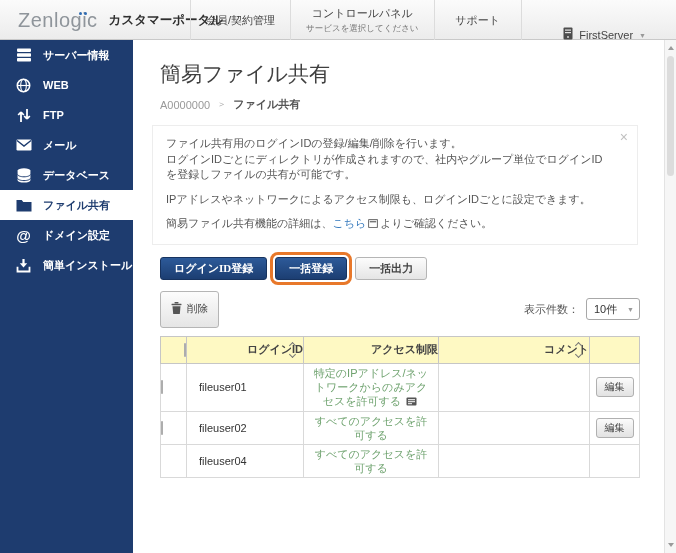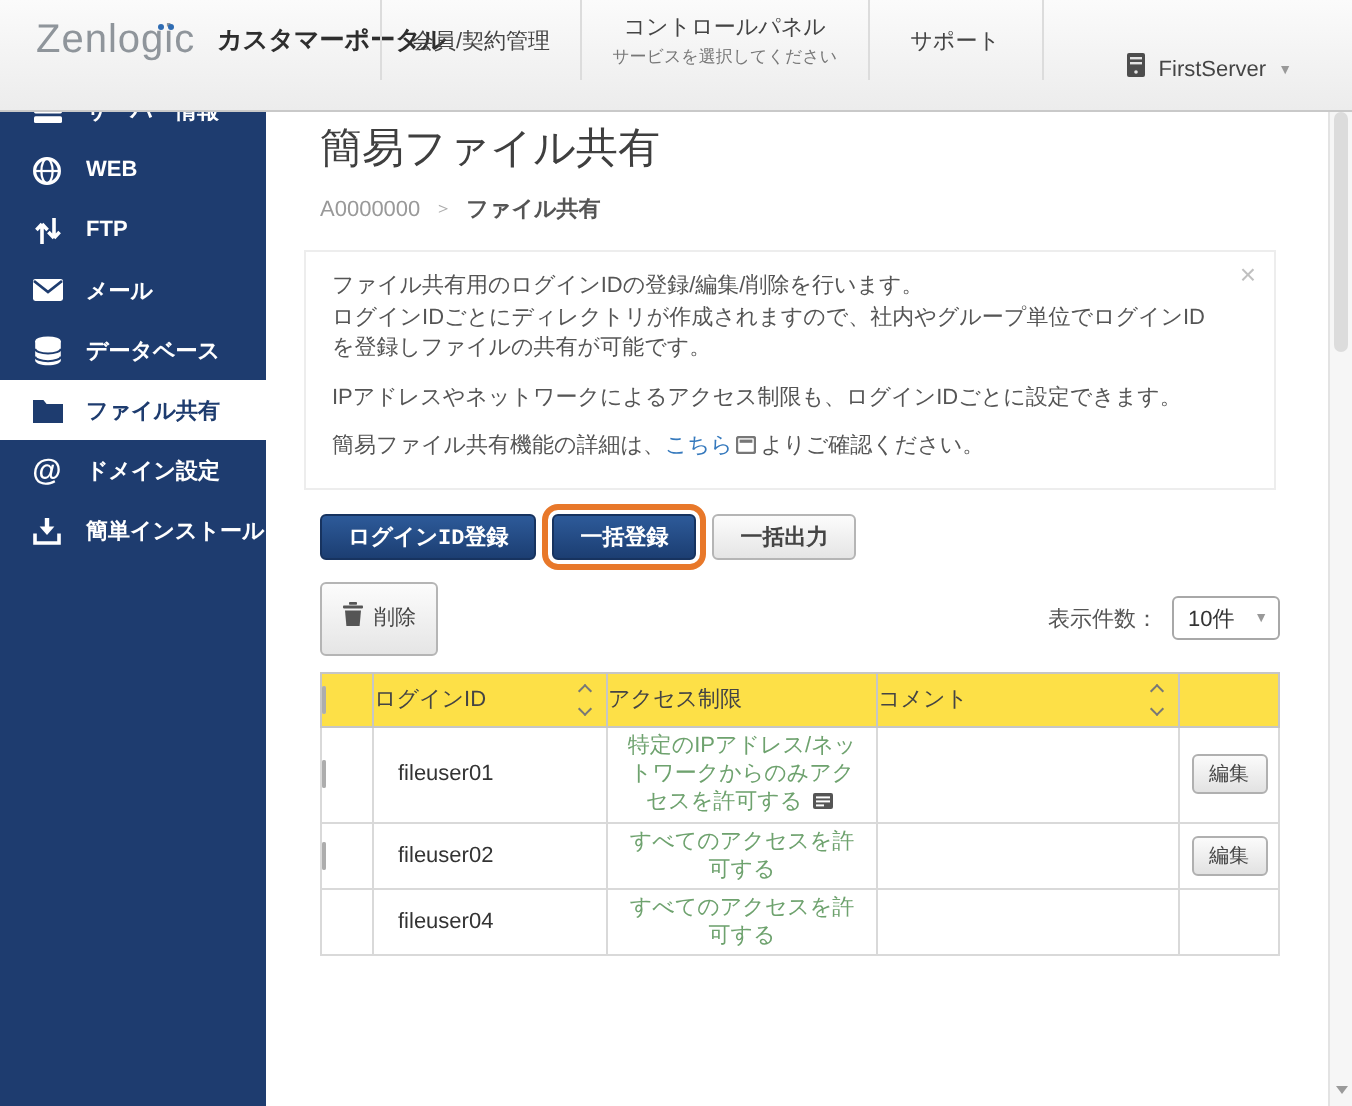--- a/index.html
+++ b/index.html
@@ -5,21 +5,21 @@
   * { box-sizing: border-box; margin: 0; padding: 0; }
   html,body { width: 676px; height: 553px; }
   body {
     position: relative; overflow: hidden; background: #fff;
     font-family: "Liberation Sans", "DejaVu Sans", sans-serif;
     -webkit-font-smoothing: antialiased;
   }
 
   
   .app-header {
-    position: absolute; left: 0; top: 0; width: 676px; height: 56px;
+    position: absolute; left: 0; top: 0; width: 676px; height: 40px;
     background: linear-gradient(#fbfbfb, #ececec);
     border-bottom: 1px solid #c9c9c9; z-index: 5;
   }
   .logo { position: absolute; left: 18px; top: 0; height: 40px; display: flex; align-items: center; cursor: pointer; }
   .brand { font-size: 20px; color: #8f959b; letter-spacing: .5px; position: relative; }
   .brand-dots { position: absolute; top: 3px; right: 11px; display: flex; gap: 2px; }
   .brand-dots i { width: 3px; height: 3px; border-radius: 50%; background: #2f6cb3; }
   .brand-suffix { margin-left: 11px; font-size: 12.5px; font-weight: bold; color: #2e2e2e; }
 
   .top-nav { position: absolute; left: 190px; top: 0; height: 40px; display: flex; }
@@ -59,39 +59,39 @@
   .notice p { margin-bottom: 9px; }
   .notice p:last-child { margin-bottom: 0; }
   .notice-close { position: absolute; right: 9px; top: 4px; font-size: 14px; color: #c0c0c0; cursor: pointer; }
   .lnk { color: #3579bd; text-decoration: none; cursor: pointer; }
   .inline-ic { display: inline-block; vertical-align: -1px; margin: 0 2px; }
 
   .btn-row { margin: 12px 0 0 27px; display: flex; align-items: center; gap: 8px; }
   .btn {
     display: inline-flex; align-items: center; justify-content: center; gap: 5px;
     height: 23px; padding: 0 13px; font-size: 11px; font-weight: bold;
-    border-radius: 3px; cursor: pointer; font-family: Liberation Mono, monospace;
+    border-radius: 3px; cursor: pointer; font-family: Liberation Serif, serif;
   }
   .btn.blue { color: #fff; background: linear-gradient(#2d5a99, #1c3e72); border: 1px solid #17335f; }
   .btn.gray { color: #444; background: linear-gradient(#fcfcfc, #e5e5e5); border: 1px solid #b5b5b5; }
   .btn.hl { outline: 3px solid #e8782a; outline-offset: 2px; }
 
   .row2 { margin: 11px 24px 0 27px; display: flex; justify-content: space-between; align-items: center; }
   .btn.small { height: 37px; padding: 0 10px; font-size: 10.5px; font-weight: normal; }
   .per-page { display: flex; align-items: center; gap: 7px; font-size: 11px; color: #555; }
   .select-box {
     width: 54px; height: 22px; border: 1px solid #a8a8a8; border-radius: 3px; background: #fff;
     display: flex; align-items: center; justify-content: space-between; padding: 0 5px 0 7px;
     font-size: 11px; color: #333; cursor: pointer;
   }
 
   table.data { margin: 8px 24px 0 27px; border-collapse: collapse; width: 480px; table-layout: fixed; }
   .data th {
-    height: 27px; background: #fde047; border: 1px solid #c6c6c6;
-    font-size: 11px; font-weight: normal; color: #444; position: relative; text-align: left; cursor: pointer;
+    height: 27px; background: #fef9c3; border: 1px solid #c6c6c6;
+    font-size: 11px; font-weight: bold; color: #444; position: relative; text-align: right; cursor: pointer;
   }
   .data td { border: 1px solid #d9d9d9; font-size: 11px; background: #fff; }
   .data tr.tall td { height: 38px; }
   .data tr.norm td { height: 28px; }
   td.c-login { text-align: left; padding-left: 12px; color: #333; }
   td.c-access { text-align: center; color: #6ea26e; padding: 2px 6px; line-height: 14px; }
   td.c-edit { text-align: center; }
   .sorter { position: absolute; right: 8px; top: 50%; transform: translateY(-50%); display: flex; flex-direction: column; gap: 4px; align-items: center; }
   .chev { display: block; width: 5px; height: 5px; border: solid #777; border-width: 0 1.5px 1.5px 0; }
   .chev.up { transform: rotate(-135deg); }

